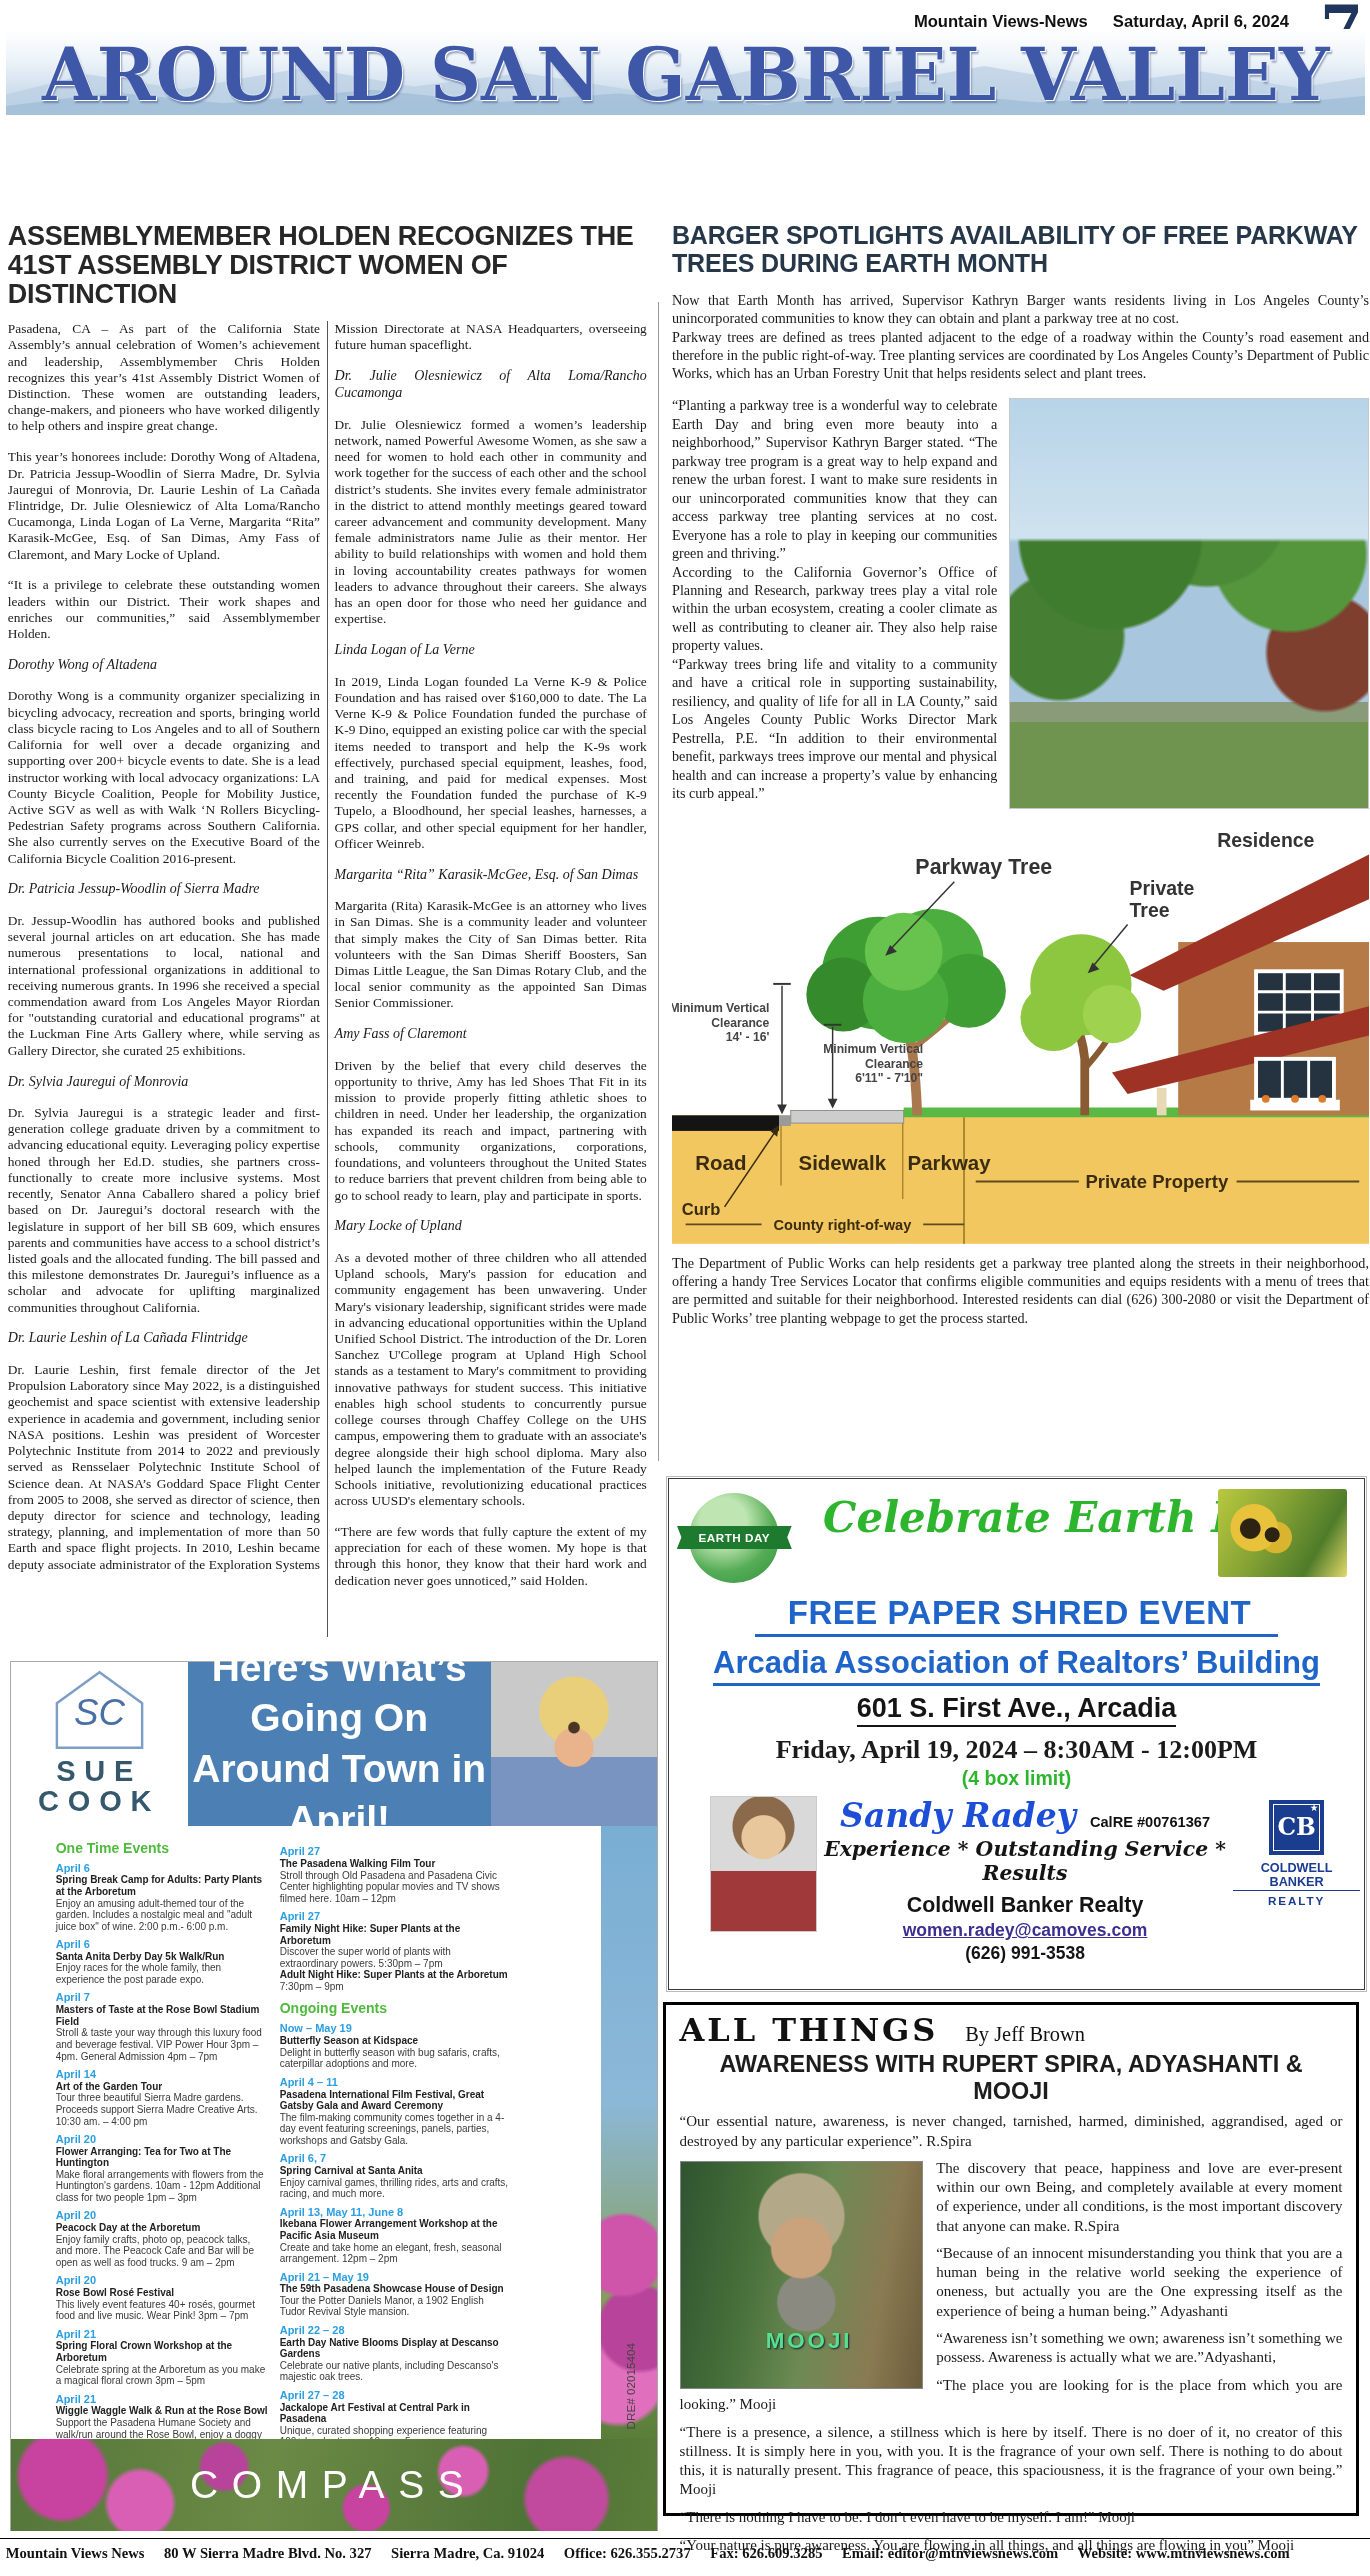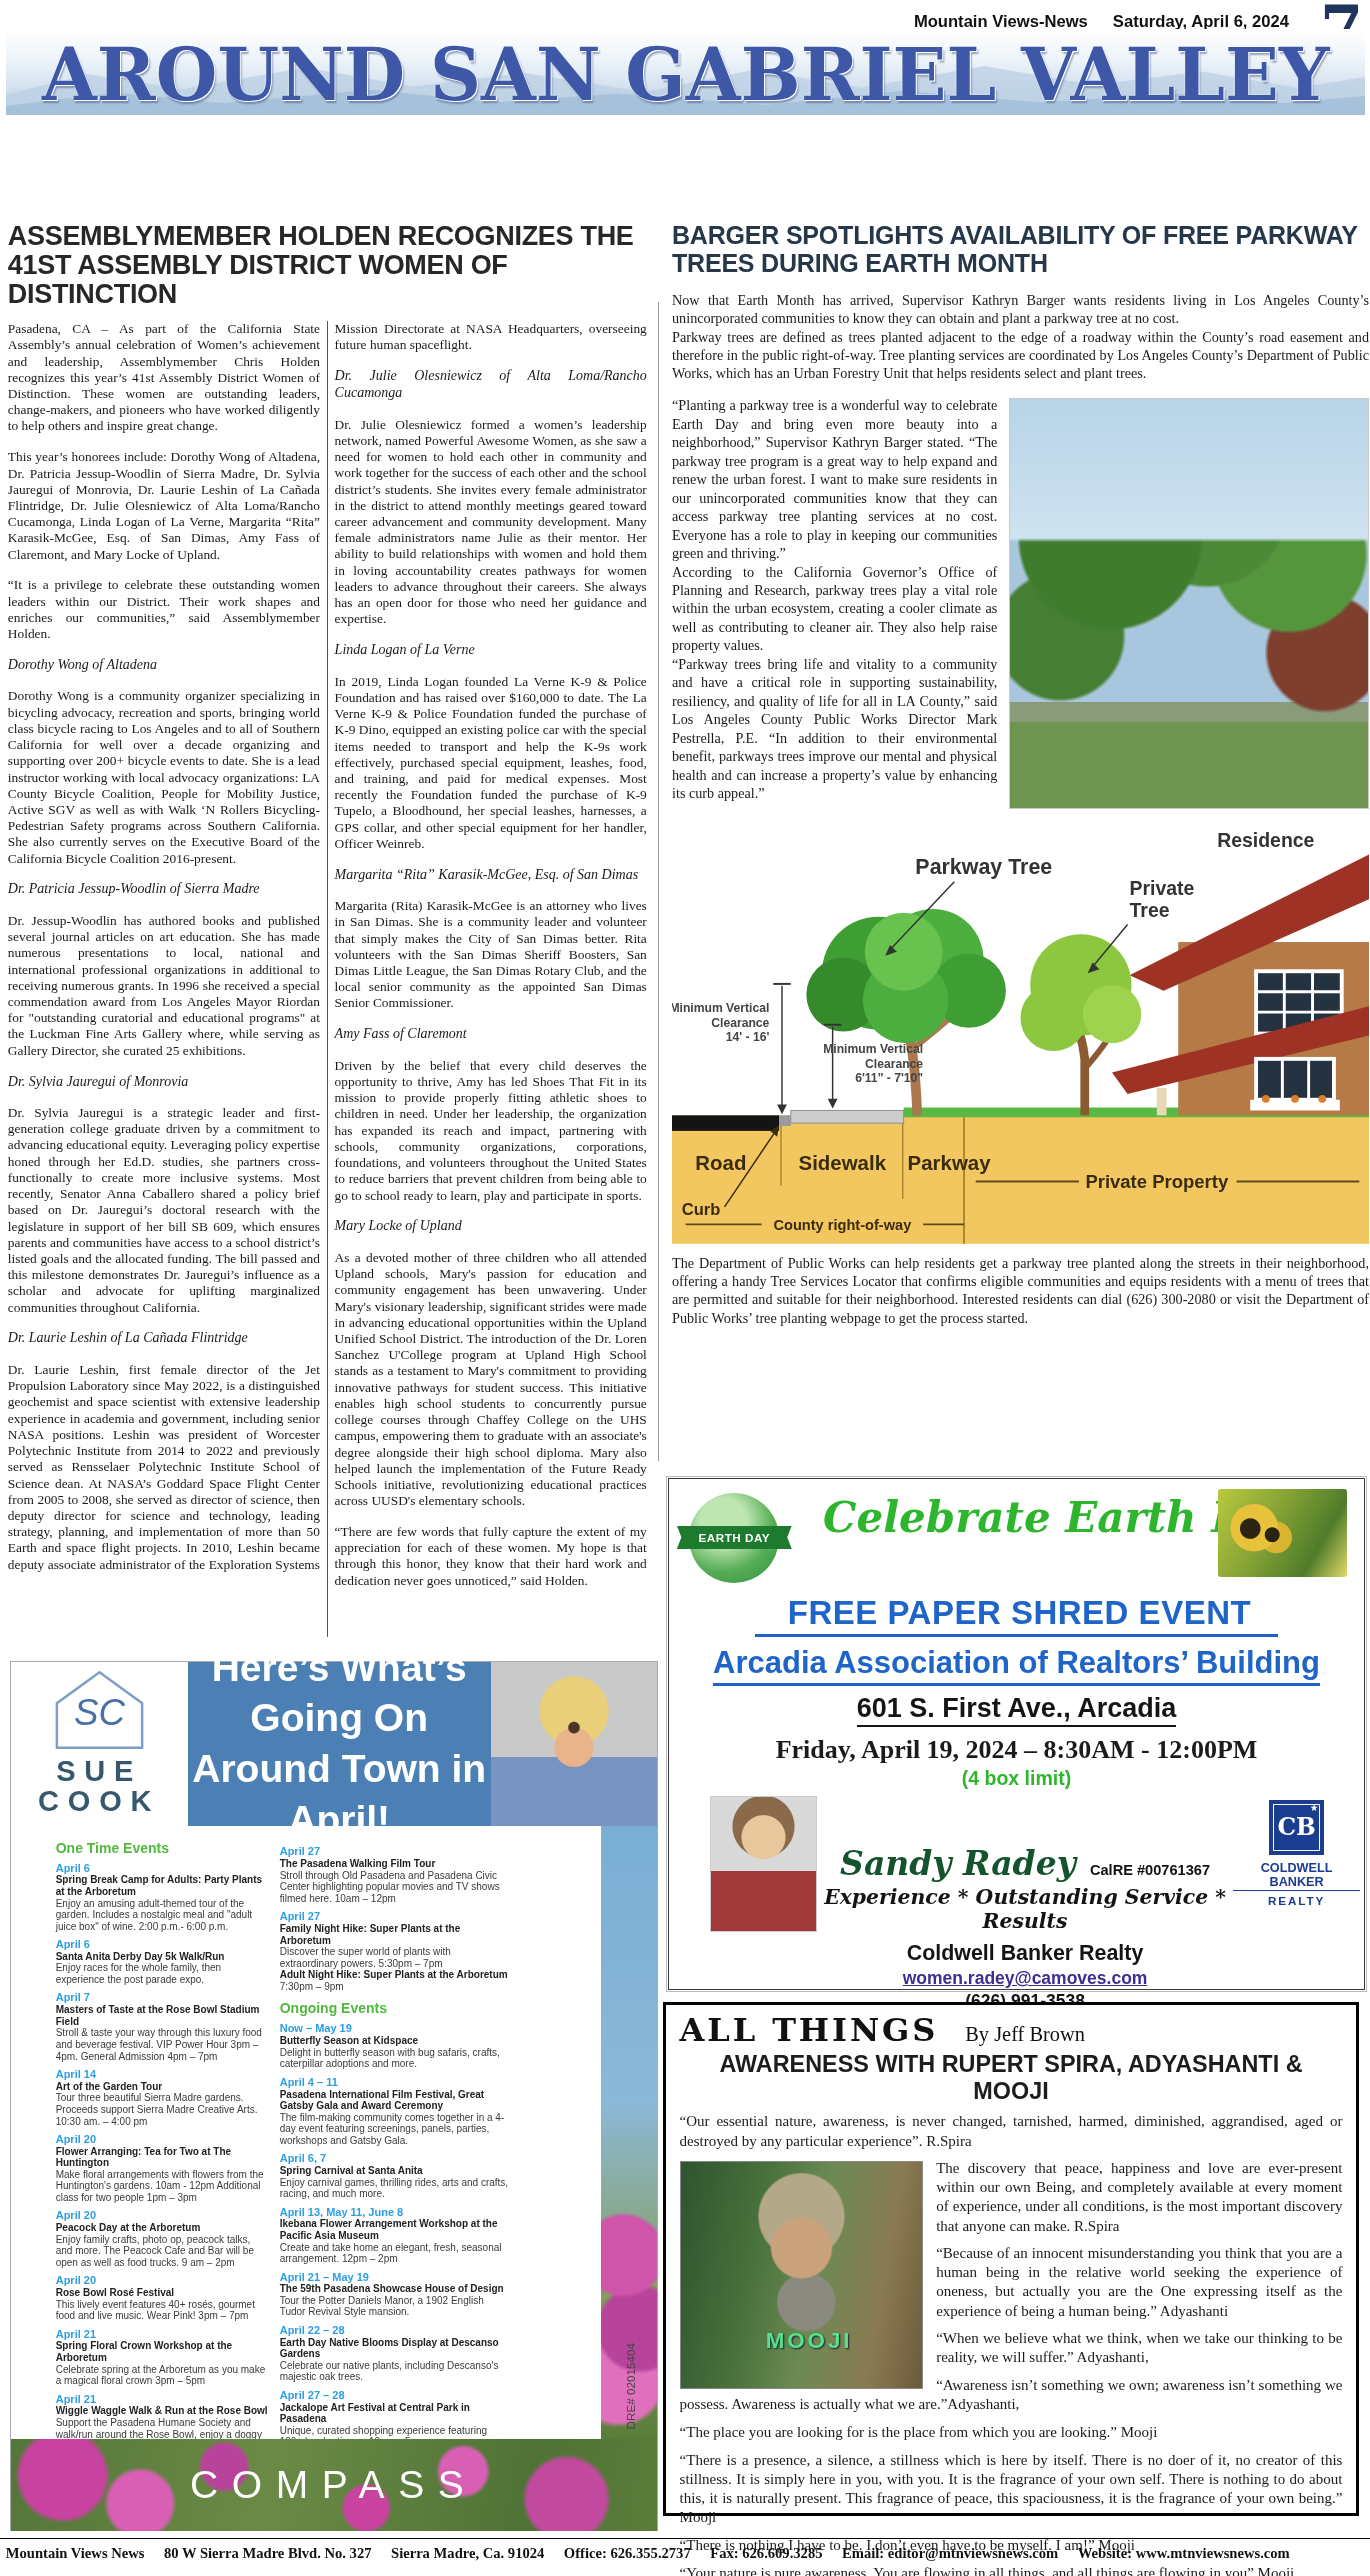--- a/index.html
+++ b/index.html
@@ -54,21 +54,21 @@
   .ed-line2{display:inline-block;font-weight:800;font-size:31px;color:#1f64c8;border-bottom:3.9px solid #1f64c8;padding-bottom:1.9px;margin-top:7.8px;}
   .ed-line3{display:inline-block;font-weight:800;font-size:27px;color:#151515;border-bottom:2.9px solid #151515;padding-bottom:1px;margin-top:7.8px;}
   .ed-line4{font-family:"Liberation Serif",serif;font-weight:bold;font-size:26px;color:#1b1b1b;margin-top:7.8px;}
   .ed-line5{font-weight:bold;font-size:19.5px;color:#2db52d;margin-top:1.9px;}
   .ed-bottom{display:flex;margin-top:5.8px;align-items:flex-start;}
   .ed-agentphoto{width:105px;height:134px;margin-left:41px;border:1px solid #ccc;background:
     radial-gradient(circle at 50% 30%, #e9c79d 0 20%, rgba(0,0,0,0) 21%),
     radial-gradient(circle at 50% 22%, #8a6a4a 0 26%, rgba(0,0,0,0) 27%),
     linear-gradient(#d9d9d9 0 55%, #a03a3a 55% 100%);}
   .ed-agentblock{flex:1;text-align:center;font-family:"Liberation Sans",sans-serif;}
-  .ed-agentname{font-family:"DejaVu Serif",serif;font-style:italic;font-weight:bold;font-size:33px;color:#14532d;display:inline-block;margin-top:48px;}
+  .ed-agentname{font-family:"DejaVu Serif",serif;font-style:italic;font-weight:bold;font-size:33px;color:#1d4ed8;display:inline-block;}
   .ed-lic{display:inline-block;font-weight:bold;font-size:14.6px;color:#111;margin-left:9.7px;}
   .ed-tag{font-family:"DejaVu Serif",serif;font-style:italic;font-weight:bold;font-size:20.4px;color:#141414;margin-top:1.9px;}
   .ed-broker{font-weight:bold;font-size:21.4px;color:#141414;margin-top:7.8px;}
   .ed-email{font-weight:bold;font-size:17.5px;color:#3b2f8f;text-decoration:underline;margin-top:2.9px;}
   .ed-phone{font-weight:bold;font-size:17.5px;color:#141414;margin-top:1.9px;}
   .ed-cb{width:127px;text-align:center;font-family:"Liberation Sans",sans-serif;margin-right:3.9px;}
   .cb-box{width:55px;height:55px;margin:3.9px auto 0;background:#1b3d8f;position:relative;display:flex;align-items:center;justify-content:center;}
   .cb-box .inner{position:absolute;inset:3.9px;border:1.9px solid #fff;}
   .cb-box .cbtxt{position:relative;color:#fff;font-family:"DejaVu Serif",serif;font-weight:bold;font-size:23.4px;}
   .cb-box .star{position:absolute;top:1.9px;right:5.8px;color:#fff;font-size:9.7px;}
@@ -337,21 +337,20 @@
     <span class="at-byline">By Jeff Brown</span>
   </div>
   <div class="at-heading">AWARENESS WITH RUPERT SPIRA, ADYASHANTI &amp; MOOJI</div>
   <div class="at-body">
     <p class="at-q">“Our essential nature, awareness, is never changed, tarnished, harmed, diminished, aggrandised, aged or destroyed by any particular experience”. R.Spira</p>
     <div class="at-photo">
       <div class="cap">MOOJI</div>
     </div>
     <p class="at-q">The discovery that peace, happiness and love are ever-present within our own Being, and completely available at every moment of experience, under all conditions, is the most important discovery that anyone can make.  R.Spira</p>
     <p class="at-q">“Because of an innocent misunderstanding you think that you are a human being in the relative world seeking the experience of oneness, but actually you are the One expressing itself as the experience of being a human being.” Adyashanti</p>
-    <p class="at-q">“When we believe what we think, when we take our thinking to be reality, we will suffer.” Adyashanti,</p>
     <p class="at-q">“Awareness isn’t something we own; awareness isn’t something we possess. Awareness is actually what we are.”Adyashanti,</p>
     <p class="at-q">“The place you are looking for is the place from which you are looking.” Mooji</p>
     <p class="at-q">“There is a presence, a silence, a stillness which is here by itself. There is no doer of it, no creator of this stillness. It is simply here in you, with you. It is the fragrance of your own self. There is nothing to do about this, it is naturally present. This fragrance of peace, this spaciousness, it is the fragrance of your own being.” Mooji</p>
     <p class="at-q">“There is nothing I have to be. I don’t even have to be myself. I am!” Mooji</p>
     <p class="at-q">“Your nature is pure awareness. You are flowing in all things, and all things are flowing in you”  Mooji</p>
 
   </div>
 </div>
 
 <div class="suecook">

